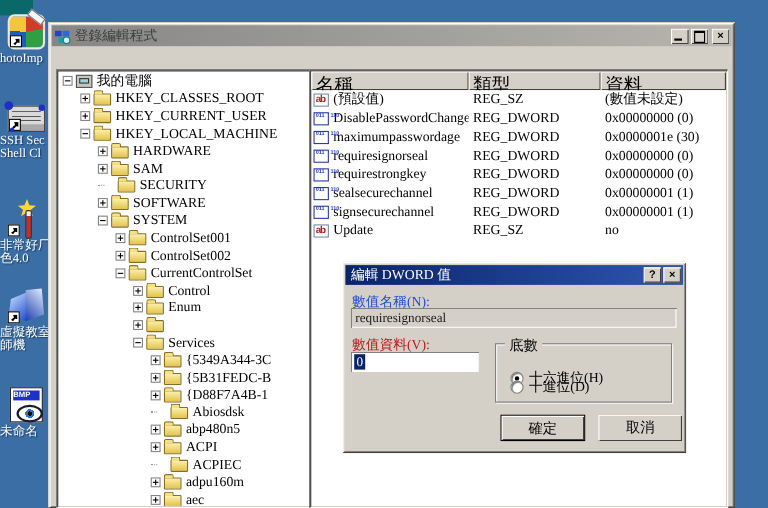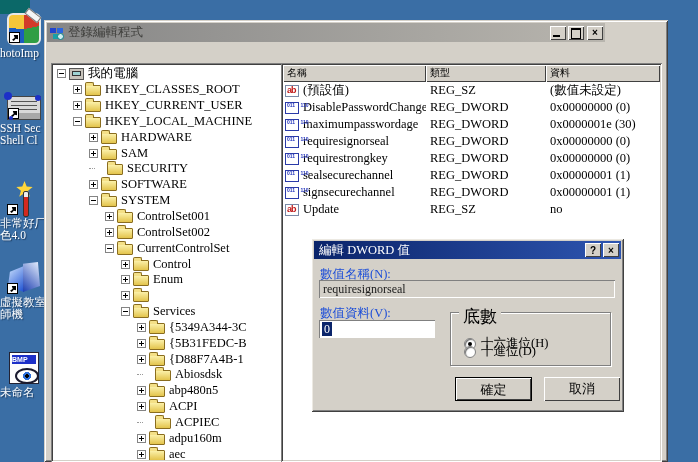--- a/index.html
+++ b/index.html
@@ -60,21 +60,21 @@
   .dicon-bmp .badge { position:absolute; left:2px; top:2px; right:2px; height:9px; background:#1d30c8;
       color:#fff; font-size:7px; line-height:9px; font-family:"Liberation Sans",sans-serif; font-weight:bold; }
   .dicon-bmp .g::after { content:""; position:absolute; left:5px; top:15px; width:20px; height:12px;
       border-radius:50%; border:2px solid #1a1a2e;
       background: radial-gradient(circle at 50% 50%, #000 0 2px, #2e6fd8 2px 4px, #fff 4px); }
 
   
   #win { left:44px; top:20px; width:624px; height:442px; background:#D4D0C8;
     box-shadow: inset 1px 1px 0 #D4D0C8, inset -1px -1px 0 #404040,
                 inset 2px 2px 0 #FFFFFF, inset -2px -2px 0 #808080; }
-  #win-titlebar { left:3px; top:3px; width:558px; height:19px;
+  #win-titlebar { left:3px; top:3px; width:618px; height:19px;
     background:linear-gradient(90deg,#868686,#B8B5AE);
     display:flex; align-items:center; padding:0 2px 0 3px; }
   #win-title-text { color:#3F3F3C; font-size:12.5px; margin-left:4px; flex:1;
     white-space:nowrap; overflow:hidden; }
   #regedit-icon { width:14px; height:14px; position:relative; flex:0 0 14px; }
   #regedit-icon::before { content:""; position:absolute; left:0; top:2px; width:6px; height:5px;
     background:#2244cc; box-shadow:7px 0 0 #2b66dd, 3px 6px 0 #17a0a8; }
   #regedit-icon::after { content:""; position:absolute; right:0; bottom:0; width:5px; height:5px;
     border:1px solid #0b7e86; border-radius:50%; background:#cfeef0; }
   .cap-btn { width:16px; height:14px; margin-left:2px; position:relative;
@@ -114,21 +114,21 @@
   .sb-btn { position:absolute; left:0; width:16px; height:16px; }
   .sb-up { top:0; }
   .sb-up::after { content:""; position:absolute; left:4px; top:5px; width:0; height:0;
     border-left:4px solid transparent; border-right:4px solid transparent; border-bottom:5px solid #000; }
   #tree-thumb { position:absolute; left:0; top:17px; width:16px; height:48px; }
 
   
   #list-pane { left:237px; top:43px; width:381px; height:399px; background:#fff; }
   #list-header { position:absolute; left:2px; top:2px; right:2px; height:17px;
     display:grid; grid-template-columns:143px 120px 1fr; }
-  .hcell { font-size:10px; padding:1px 0 0 4px; color:#000; overflow:hidden; white-space:nowrap; }
+  .hcell { font-size:17px; padding:1px 0 0 4px; color:#000; overflow:hidden; white-space:nowrap; }
   #list-rows { position:absolute; left:2px; top:19px; right:2px; bottom:2px; overflow:hidden; }
   .lrow { display:grid; grid-template-columns:143px 120px 1fr; height:17px; align-items:center;
     font-size:12.5px; color:#000; }
   .lcell { overflow:hidden; white-space:nowrap; padding-left:4px; }
   .lname { display:flex; align-items:center; padding-left:2px; }
   .vicon { width:14px; height:12px; flex:0 0 14px; margin-right:4px; position:relative;
     background:#fff; border:1px solid #7a8aa8; font-family:"Liberation Sans",sans-serif; }
   .vicon-sz::after { content:"ab"; position:absolute; left:1px; top:-1px; font-size:9px;
     font-weight:bold; color:#c01818; letter-spacing:-1px; }
   .vicon-dword { border-color:#2a3aa8; }
@@ -137,28 +137,28 @@
 
   
   #dialog { left:311px; top:238px; width:313px; height:174px; background:#D4D0C8; z-index:10; }
   #dlg-titlebar { left:3px; top:3px; width:307px; height:18px;
     background:linear-gradient(90deg,#0A246A,#2E55B0);
     display:flex; align-items:center; padding:0 2px 0 5px; }
   #dlg-title-text { color:#fff; font-size:12.5px; flex:1; white-space:nowrap; }
   #dlg-name-label { left:9px; top:28px; font-size:12.5px; color:#1d4ed8; }
   #dlg-name-field { left:8px; top:42px; width:296px; height:18px; background:#D4D0C8;
     font-size:12px; padding:2px 0 0 4px; color:#1a1a1a; white-space:nowrap; overflow:hidden; }
-  #dlg-data-label { left:9px; top:67px; font-size:12.5px; color:#1d4ed8; }
+  #dlg-data-label { left:9px; top:67px; font-size:12.5px; color:#b91c1c; }
   #dlg-data-field { left:8px; top:82px; width:116px; height:18px; background:#fff;
     font-size:12px; padding:2px 0 0 3px; }
   #dlg-data-field .sel { background:#0A246A; color:#fff; padding:0 2px; }
   #dlg-group { left:139px; top:74px; width:161px; height:54px;
     border:1px solid #808080; box-shadow:inset 1px 1px 0 #fff, 1px 1px 0 #fff; }
   #dlg-group-label { position:absolute; left:8px; top:-8px; background:#D4D0C8;
-    padding:0 4px; font-size:17px; }
+    padding:0 4px; font-size:13px; }
   .radio-row { position:absolute; left:13px; display:flex; align-items:center; font-size:12.5px; }
   #radio-hex-row { top:10px;margin-top:12px; }
   #radio-dec-row { top:30px; }
   .radio { width:12px; height:12px; border-radius:50%; background:#fff; margin-right:5px;
     box-shadow: inset 1px 1px 1px #707070, inset -1px -1px 1px #fff; border:1px solid #808080;
     position:relative; flex:0 0 12px; }
   .radio.on::after { content:""; position:absolute; left:3px; top:3px; width:4px; height:4px;
     border-radius:50%; background:#000; }
   .dlg-btn { position:absolute; top:139px; height:24px; text-align:center; font-size:13px;
     padding-top:3px; color:#000; }

